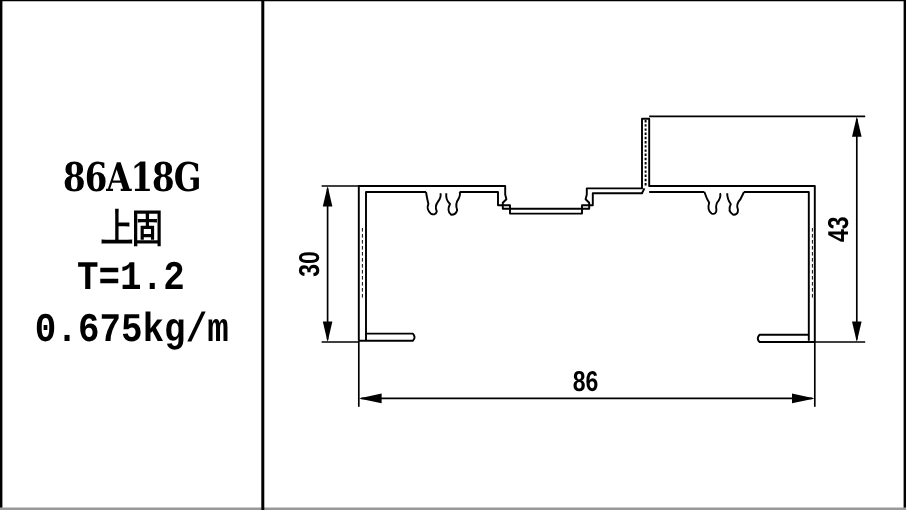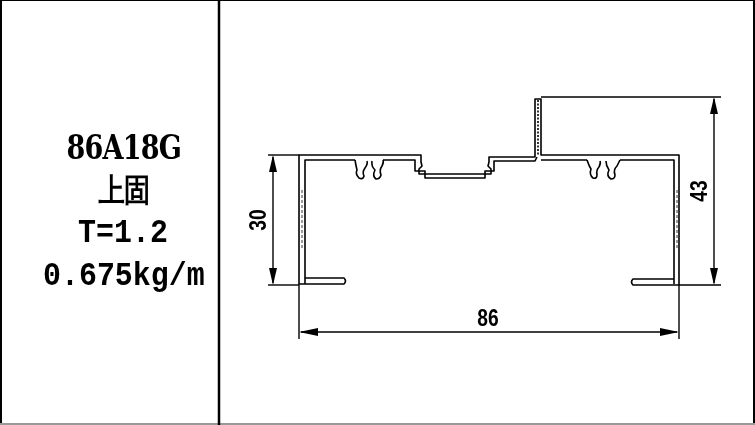--- a/index.html
+++ b/index.html
@@ -1,19 +1,19 @@
 <!DOCTYPE html>
 <html><head>
   <meta charset="utf-8">
   <style>
     html, body { margin: 0; padding: 0; background: #ffffff; }
     body { width: 755px; height: 425px; position: relative; overflow: hidden; }
     .frame { position: absolute; left: 0; top: 0; width: 755px; height: 425px; }
     .info-panel {
-      position: absolute; left: 14px; top: 0; width: 219px; height: 423px;
+      position: absolute; left: 0; top: 0; width: 219px; height: 423px;
       display: flex; flex-direction: column; align-items: center; justify-content: center;
     }
     .info-line {
       font-family: "DejaVu Serif", serif; font-weight: bold; color: #000;
       font-size: 32px; line-height: 43px; white-space: nowrap; letter-spacing: -1px;
       transform: scaleX(0.82);
     }
     .info-line.model { font-size: 33px; }
     .info-line.mono { font-family: "Liberation Mono", monospace; font-size: 34px; letter-spacing: 0; transform: scaleX(0.88); }
     svg text { font-family: "Liberation Sans", sans-serif; font-weight: bold; }

